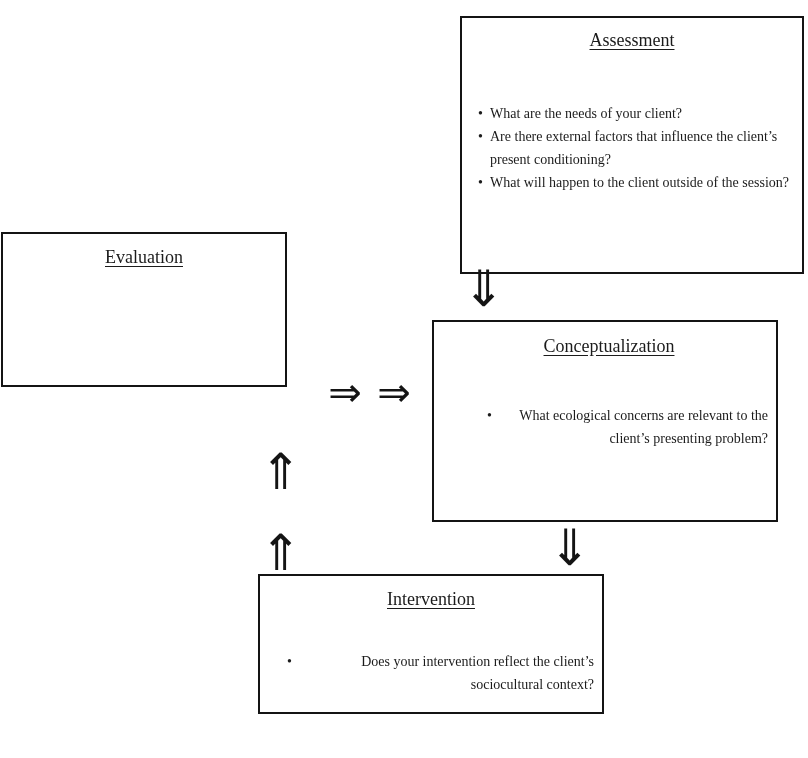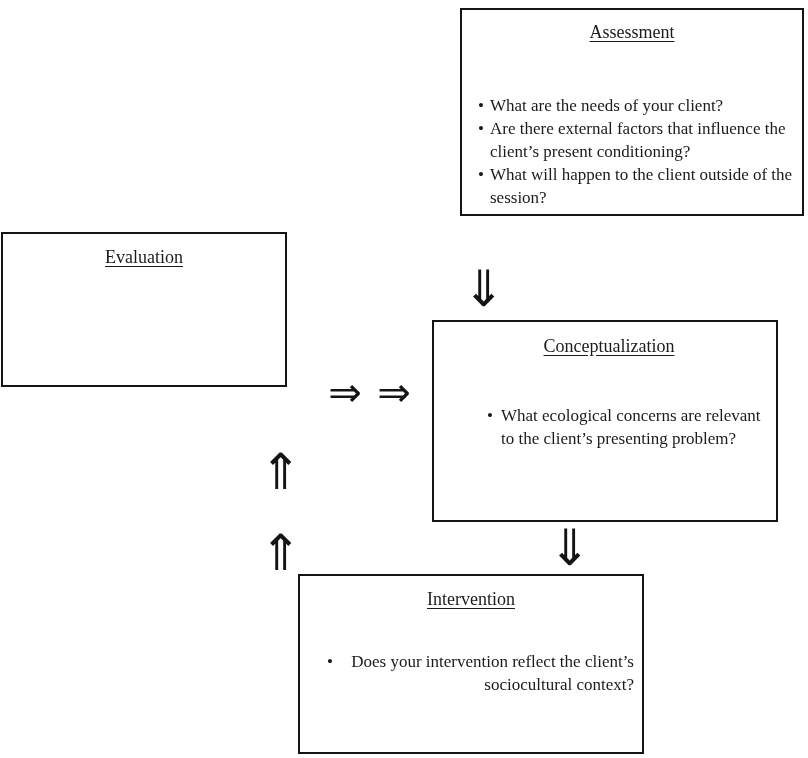--- a/index.html
+++ b/index.html
@@ -25,56 +25,56 @@
   .box-title {
     display: block;
     text-align: center;
     font-size: 18px;
     line-height: 22px;
     text-decoration: underline;
     text-underline-offset: 3px;
     color: #1b1b1b;
   }
   .box-body {
-    font-size: 17px;
+    font-size: 14px;
     line-height: 23px;
   }
   ul.bullets {
     list-style: none;
     padding: 0;
   }
   ul.bullets li {
     position: relative;
     padding-left: 12px;
   }
   ul.bullets li::before {
     content: "\2022";
     position: absolute;
     left: 0;
     top: 0;
   }
 
   
-  #box-assessment { left: 460px; top: 8px; width: 344px; height: 208px; }
+  #box-assessment { left: 460px; top: 16px; width: 344px; height: 258px; }
   #box-assessment .box-title { margin-top: 11px; }
   #box-assessment ul.bullets { margin: 51px 6px 0 16px; }
 
   
   #box-evaluation { left: 1px; top: 232px; width: 286px; height: 155px; }
   #box-evaluation .box-title { margin-top: 12px; }
   #box-evaluation .box-body  { margin: 49px 2px 0 8px; }
 
   
   #box-conceptualization { left: 432px; top: 320px; width: 346px; height: 202px; padding-left: 8px; }
   #box-conceptualization .box-title { margin-top: 13px; }
-  #box-conceptualization ul.bullets { margin: 47px 8px 16px 45px; }
+  #box-conceptualization ul.bullets { margin: 47px 8px 16px 45px; text-align: right; }
   #box-conceptualization ul.bullets li { padding-left: 14px; }
 
   
-  #box-intervention { left: 258px; top: 574px; width: 346px; height: 180px; margin-left: 40px; }
+  #box-intervention { left: 258px; top: 574px; width: 346px; height: 140px; }
   #box-intervention .box-title { margin-top: 12px; }
   #box-intervention ul.bullets { margin: 40px 8px 0 27px; text-align: right; }
 
   
   .arrow {
     position: absolute;
     display: flex;
     align-items: center;
     justify-content: center;
     font-family: "DejaVu Sans", sans-serif;

